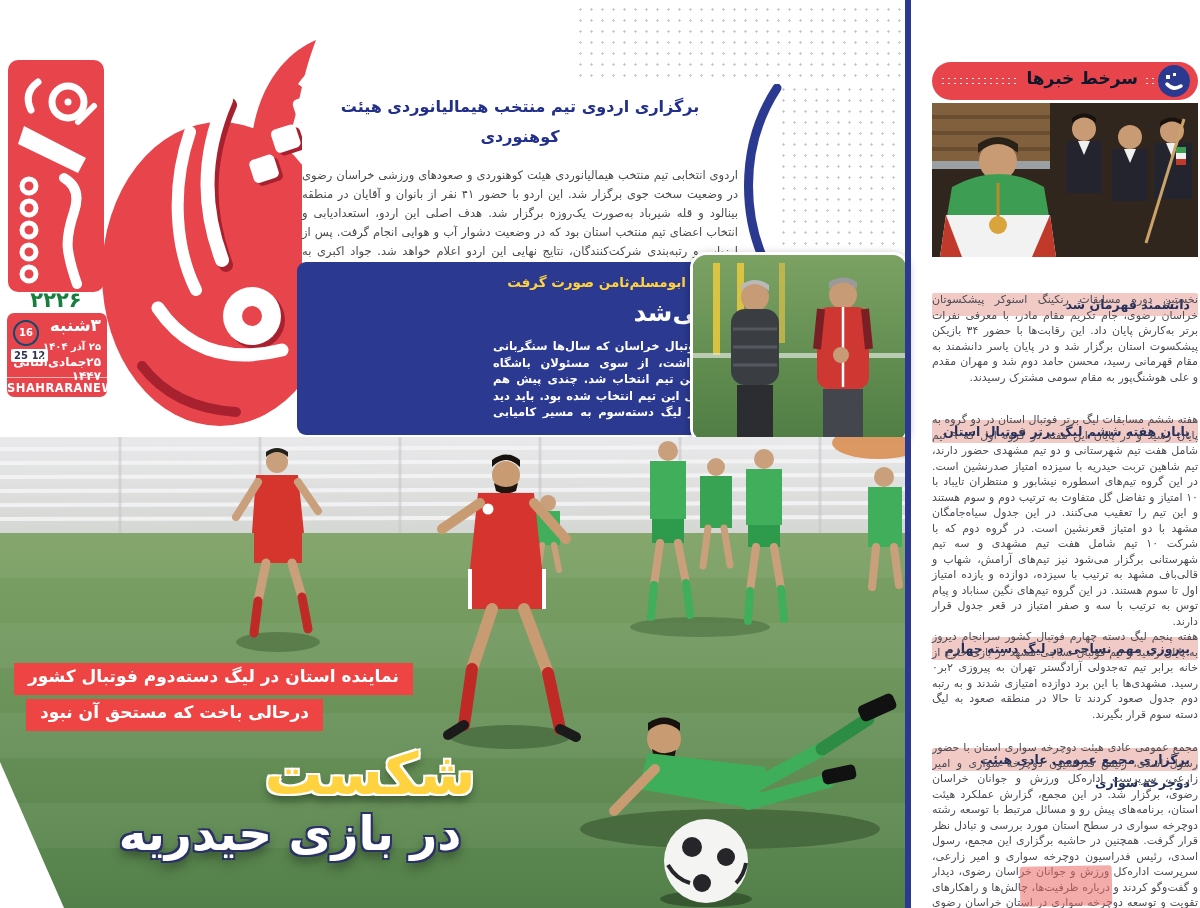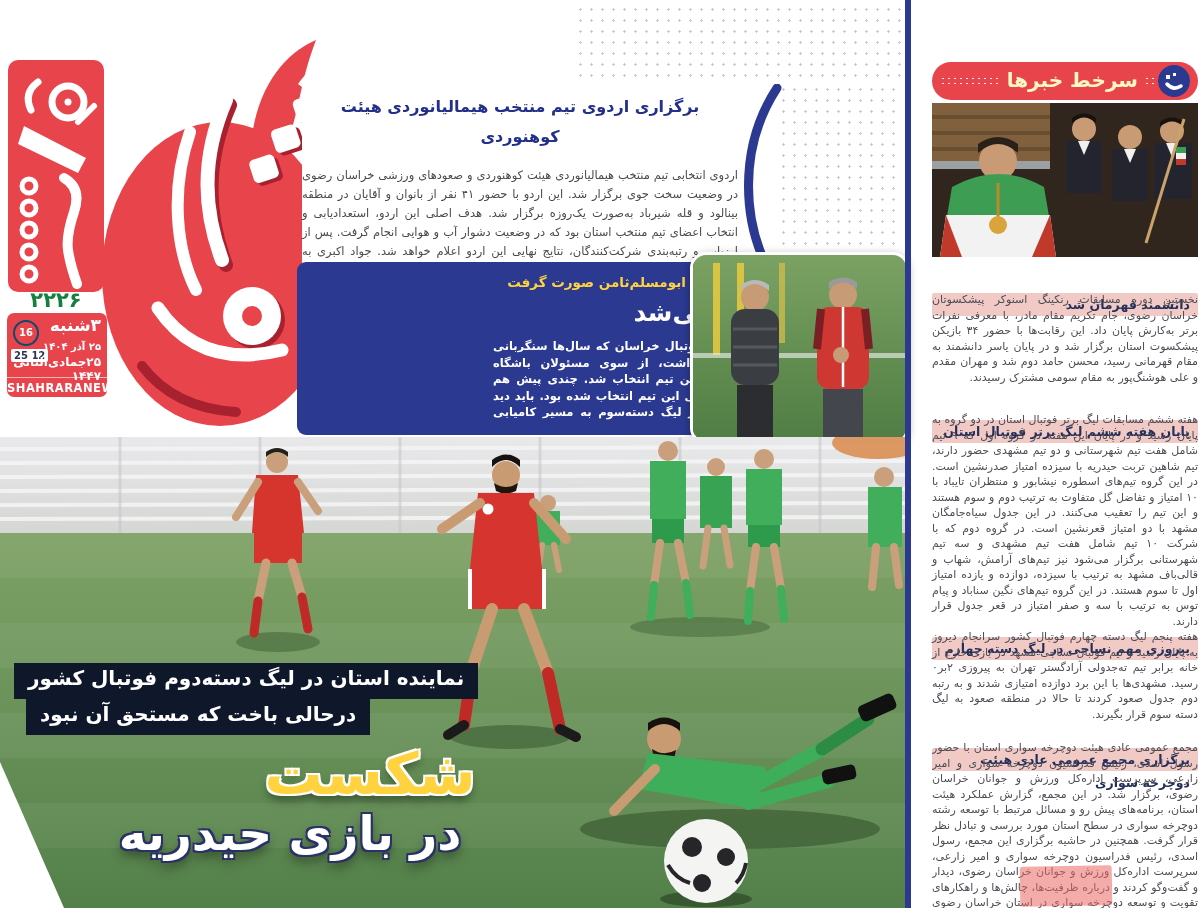--- a/index.html
+++ b/index.html
@@ -41,39 +41,39 @@
         font-size:13.5px;font-weight:bold;text-align:right;}
   .article2 .title{position:absolute;right:14px;top:36px;width:392px;font-size:25px;
         font-weight:bold;text-align:right;}
   .article2 .body{position:absolute;right:14px;top:76px;width:398px;font-size:11.5px;
         line-height:16.5px;font-weight:bold;text-align:justify;}
   .coaches-photo{position:absolute;left:690px;top:252px;width:213px;height:186px;
         border:3px solid #fff;border-radius:16px;overflow:hidden;box-shadow:0 2px 8px rgba(0,0,0,.3);}
 
   
   .main-photo{position:absolute;left:0;top:437px;width:905px;height:471px;overflow:hidden;}
-  .photo-kicker{position:absolute;background:#0f172a;color:#fff;font-weight:bold;font-size:20px;
+  .photo-kicker{position:absolute;background:#ef4444;color:#fff;font-weight:bold;font-size:17px;
         padding:3px 14px 9px 14px;white-space:nowrap;}
   .cover-word-1{position:absolute;left:170px;top:740px;width:400px;text-align:center;
         font-size:58px;font-weight:bold;color:#ffd23f;
         text-shadow:2px 2px 0 #fff,-2px 2px 0 #fff,2px -2px 0 #fff,-2px -2px 0 #fff,0 6px 10px rgba(0,0,0,.45);}
   .cover-word-2{position:absolute;left:0px;top:806px;width:580px;text-align:center;
         font-size:47px;font-weight:bold;color:#fff;
         text-shadow:2px 2px 0 #2a3166,-2px 2px 0 #2a3166,2px -2px 0 #2a3166,-2px -2px 0 #2a3166,0 6px 12px rgba(0,0,0,.5);}
   .corner-curl{position:absolute;left:0;top:762px;width:64px;height:146px;background:#fff;
         clip-path:polygon(0 0,0 100%,100% 100%);}
 
   .divider{position:absolute;left:905px;top:0;width:6px;height:908px;background:#2b3990;}
 
   
   .sidebar-header{position:absolute;left:932px;top:62px;width:266px;height:38px;background:#e8444c;
         border-radius:19px;}
   .sidebar-header .dotline{position:absolute;left:8px;right:8px;top:14px;height:9px;
         background-image:radial-gradient(#ffffff 1px,transparent 1.2px);background-size:6px 5px;opacity:.9;}
-  .sidebar-header .hdr-label{position:absolute;right:54px;top:6px;color:#fef9c3;font-size:20px;
+  .sidebar-header .hdr-label{position:absolute;right:54px;top:6px;color:#0f172a;font-size:17px;
         font-weight:bold;background:#e8444c;padding:0 6px;}
   .hdr-icon{position:absolute;right:8px;top:3px;width:32px;height:32px;border-radius:50%;
         background:#2b3990;}
   .sidebar-photo{position:absolute;left:932px;top:103px;width:266px;height:154px;overflow:hidden;}
   .caption-bar,.heading-bar{position:absolute;left:932px;width:266px;height:23px;background:#f1cac5;
         color:#24305a;font-size:12.5px;font-weight:bold;line-height:23px;border-radius:2px;
         padding-right:8px;box-sizing:border-box;margin-top:36px;}
   .sb-body{position:absolute;left:932px;width:266px;font-size:11px;line-height:15.5px;
         color:#4c4c55;text-align:justify;}
   .watermark{position:absolute;left:1020px;top:866px;width:92px;height:40px;

